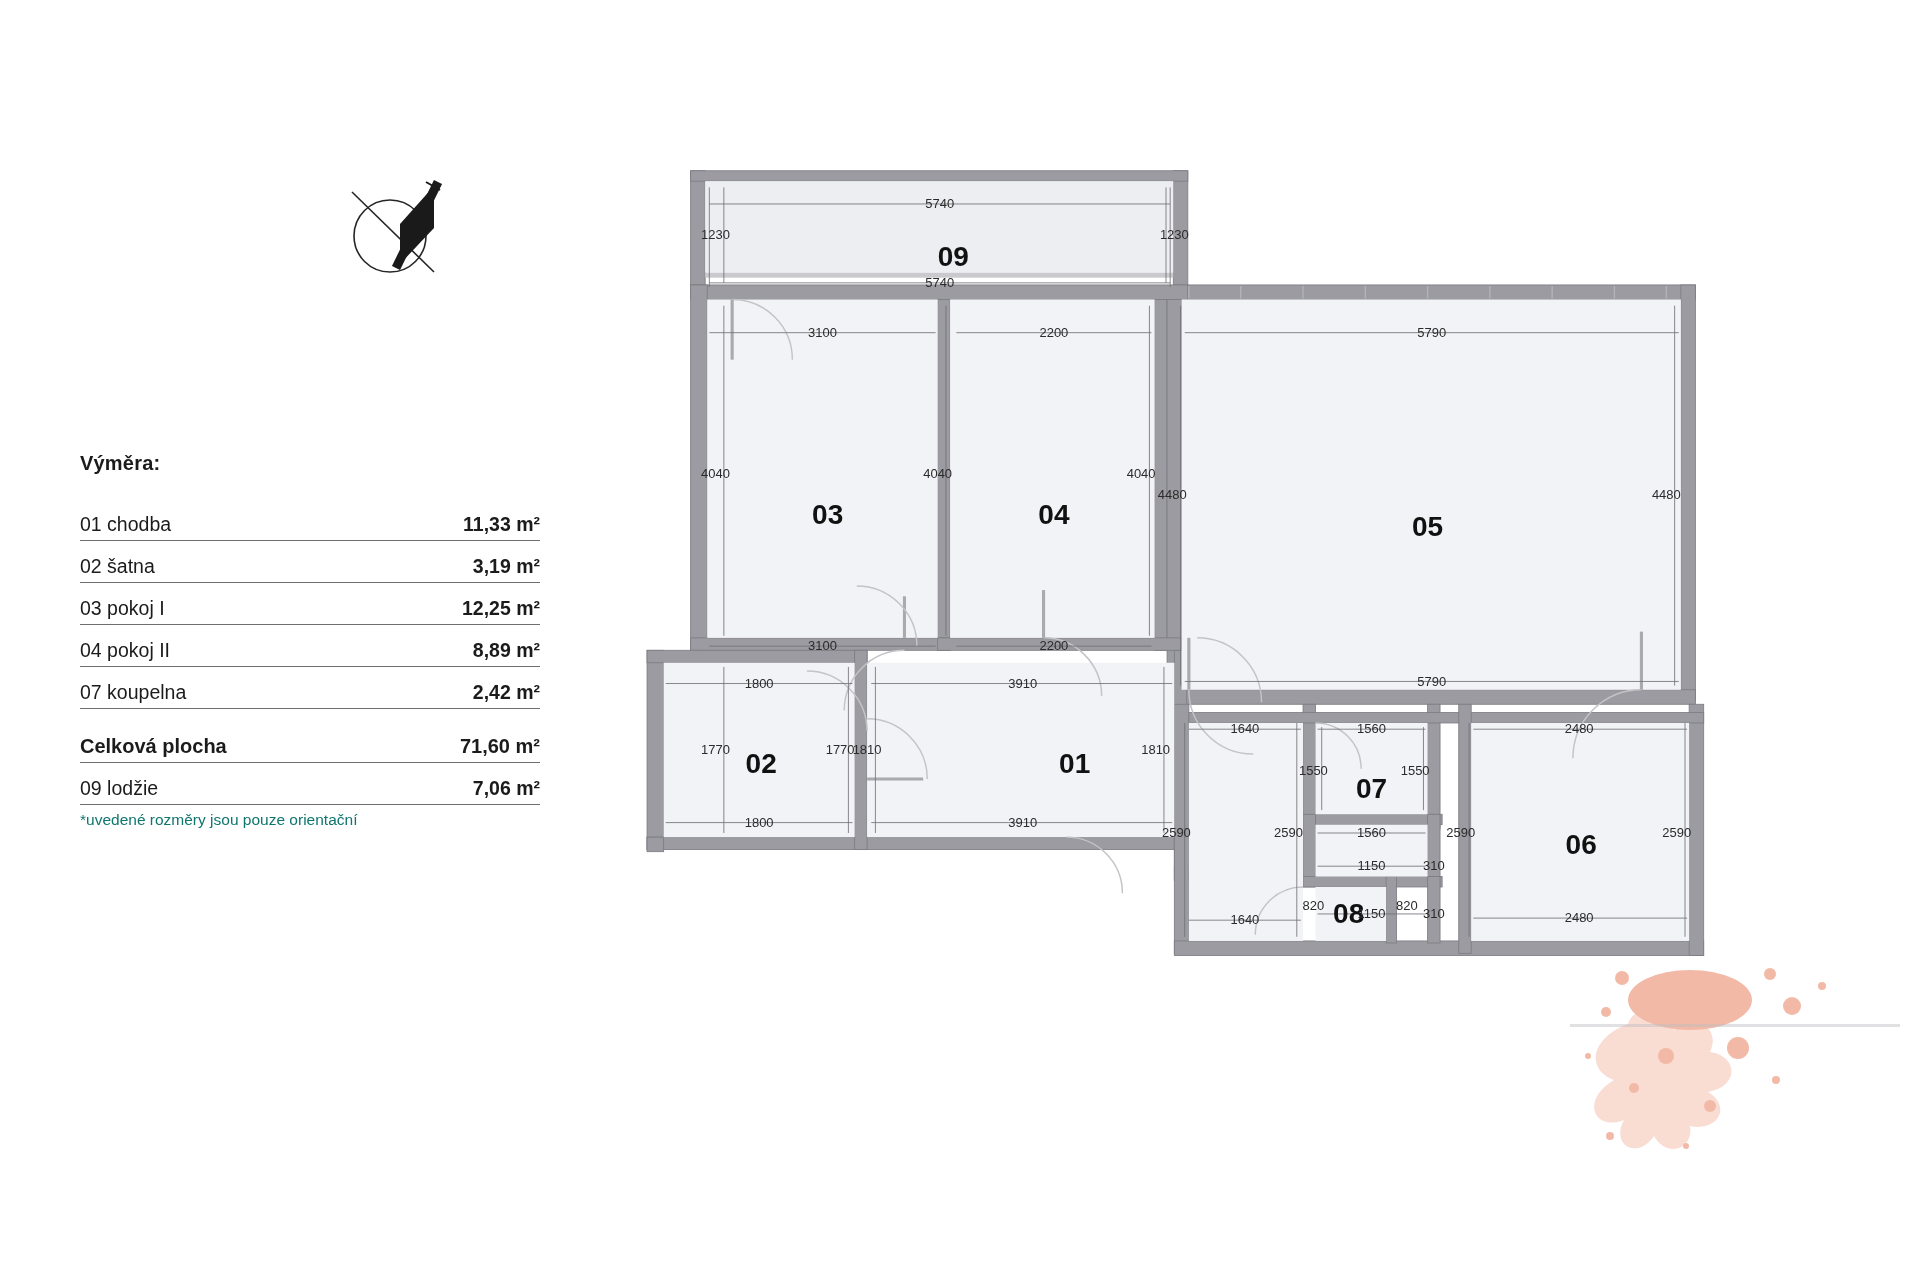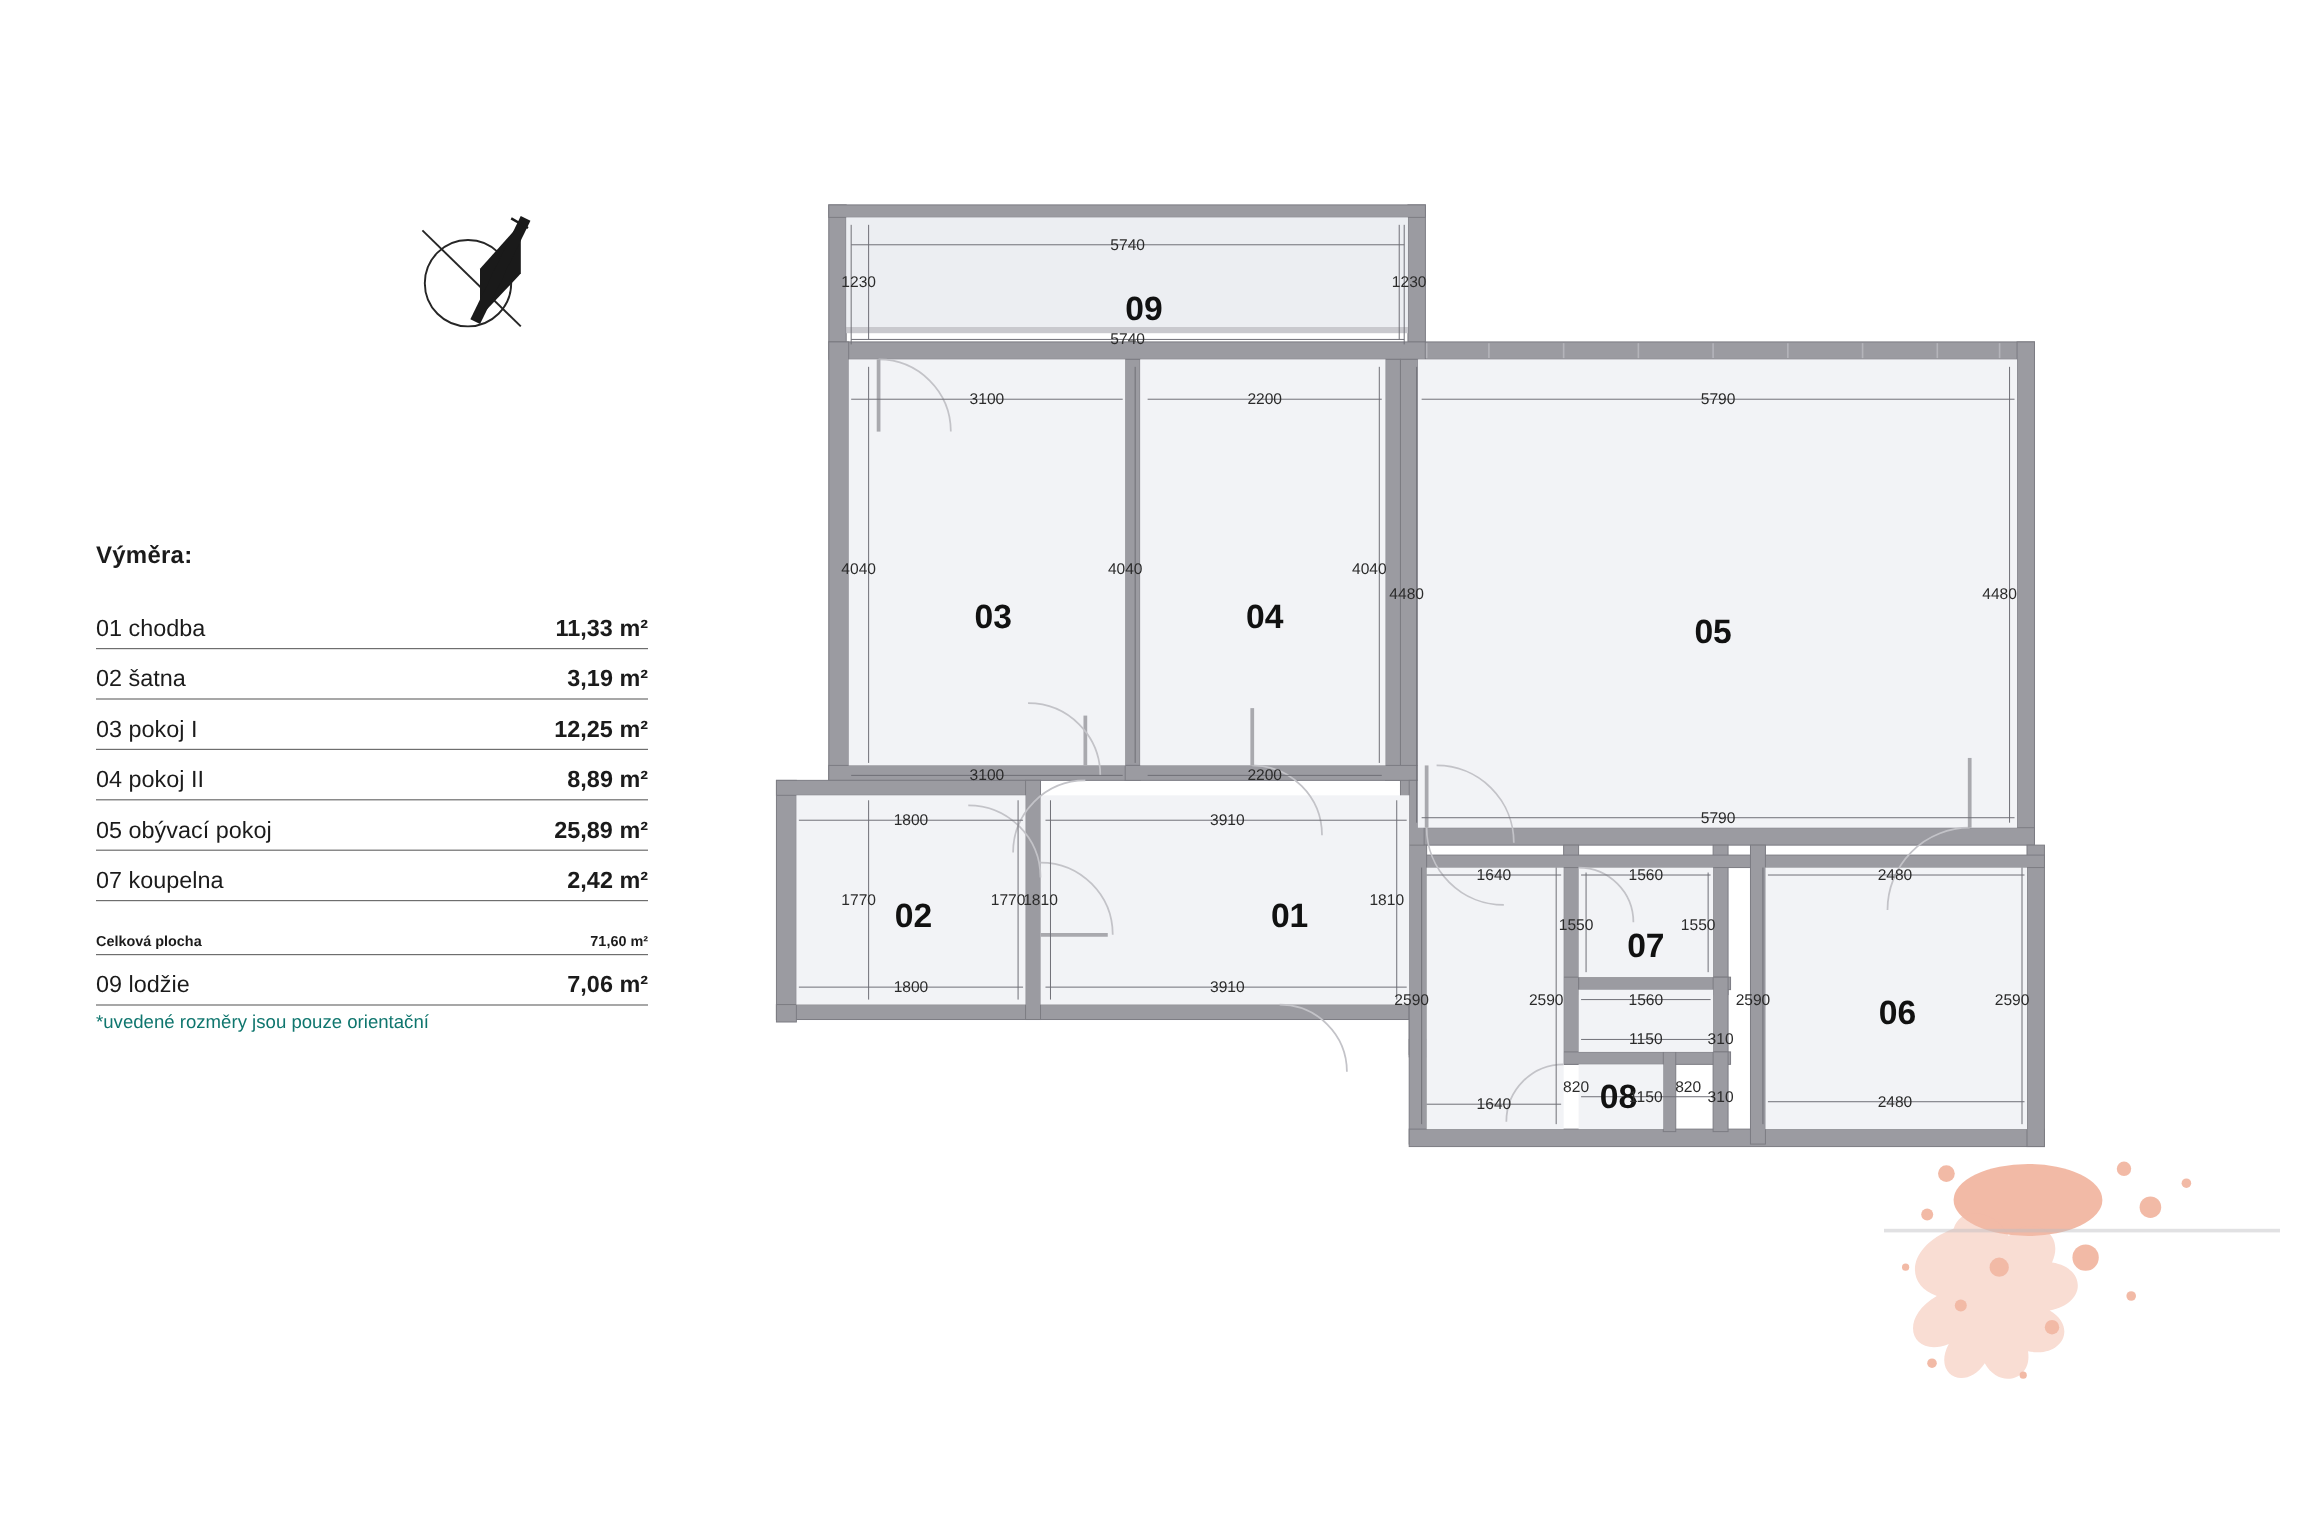--- a/index.html
+++ b/index.html
@@ -48,21 +48,21 @@
     align-items: baseline;
     border-bottom: 1.3px solid #6e6e6e;
     padding-bottom: 4px;
     margin-bottom: 14px;
     font-size: 19.5px;
   }
   .legend-row .lbl { font-weight: normal; }
   .legend-row .val { font-weight: bold; }
   .legend-row.total {
     margin-top: 26px;
-    font-size: 12px;
+    font-size: 20px;
   }
   .legend-row.total .lbl,
   .legend-row.total .val { font-weight: bold; }
   .legend-row.extra { }
   .legend-note {
     font-size: 15.5px;
     margin-top: -8px;
     color: #0f766e;
   }
 
@@ -128,24 +128,20 @@
       <span class="lbl">02 šatna</span>
       <span class="val">3,19 m²</span>
     </div>
     <div class="legend-row">
       <span class="lbl">03 pokoj I</span>
       <span class="val">12,25 m²</span>
     </div>
     <div class="legend-row">
       <span class="lbl">04 pokoj II</span>
       <span class="val">8,89 m²</span>
-    </div>
-    <div class="legend-row">
-      <span class="lbl">05 obývací pokoj</span>
-      <span class="val">25,89 m²</span>
     </div>
     <div class="legend-row">
       <span class="lbl">07 koupelna</span>
       <span class="val">2,42 m²</span>
     </div>
 
     <div class="legend-row total">
       <span class="lbl">Celková plocha</span>
       <span class="val">71,60 m²</span>
     </div>

